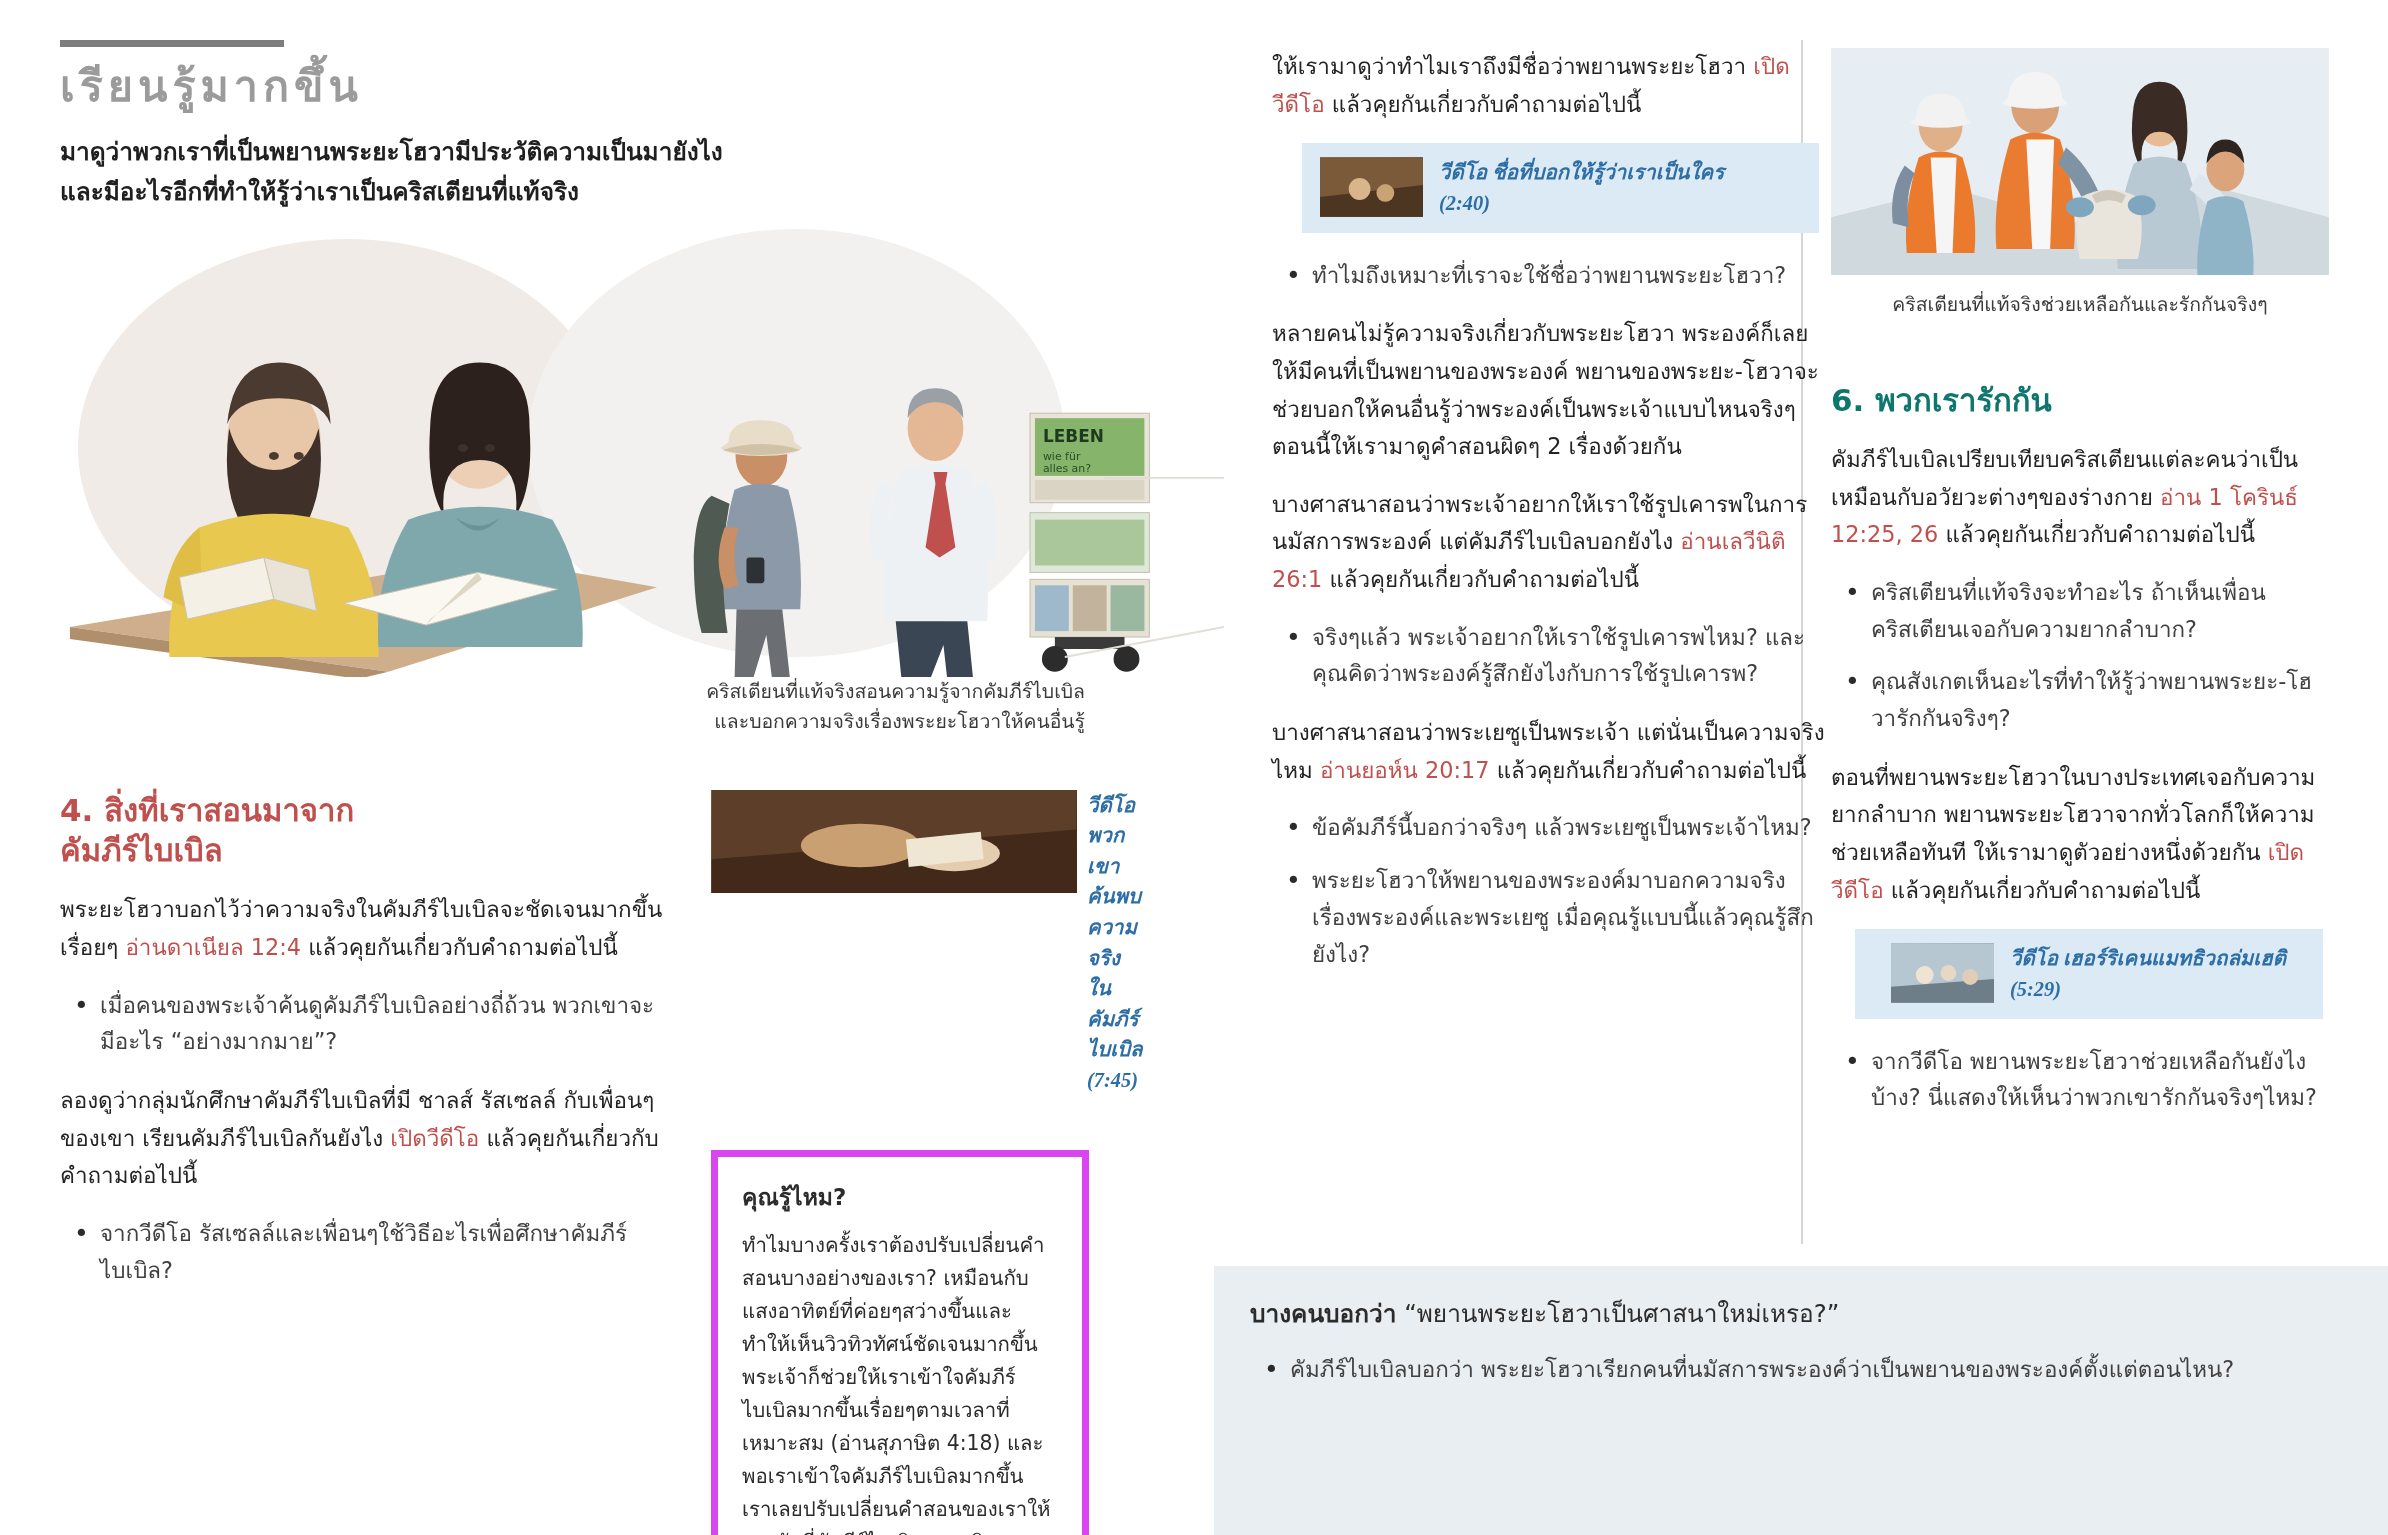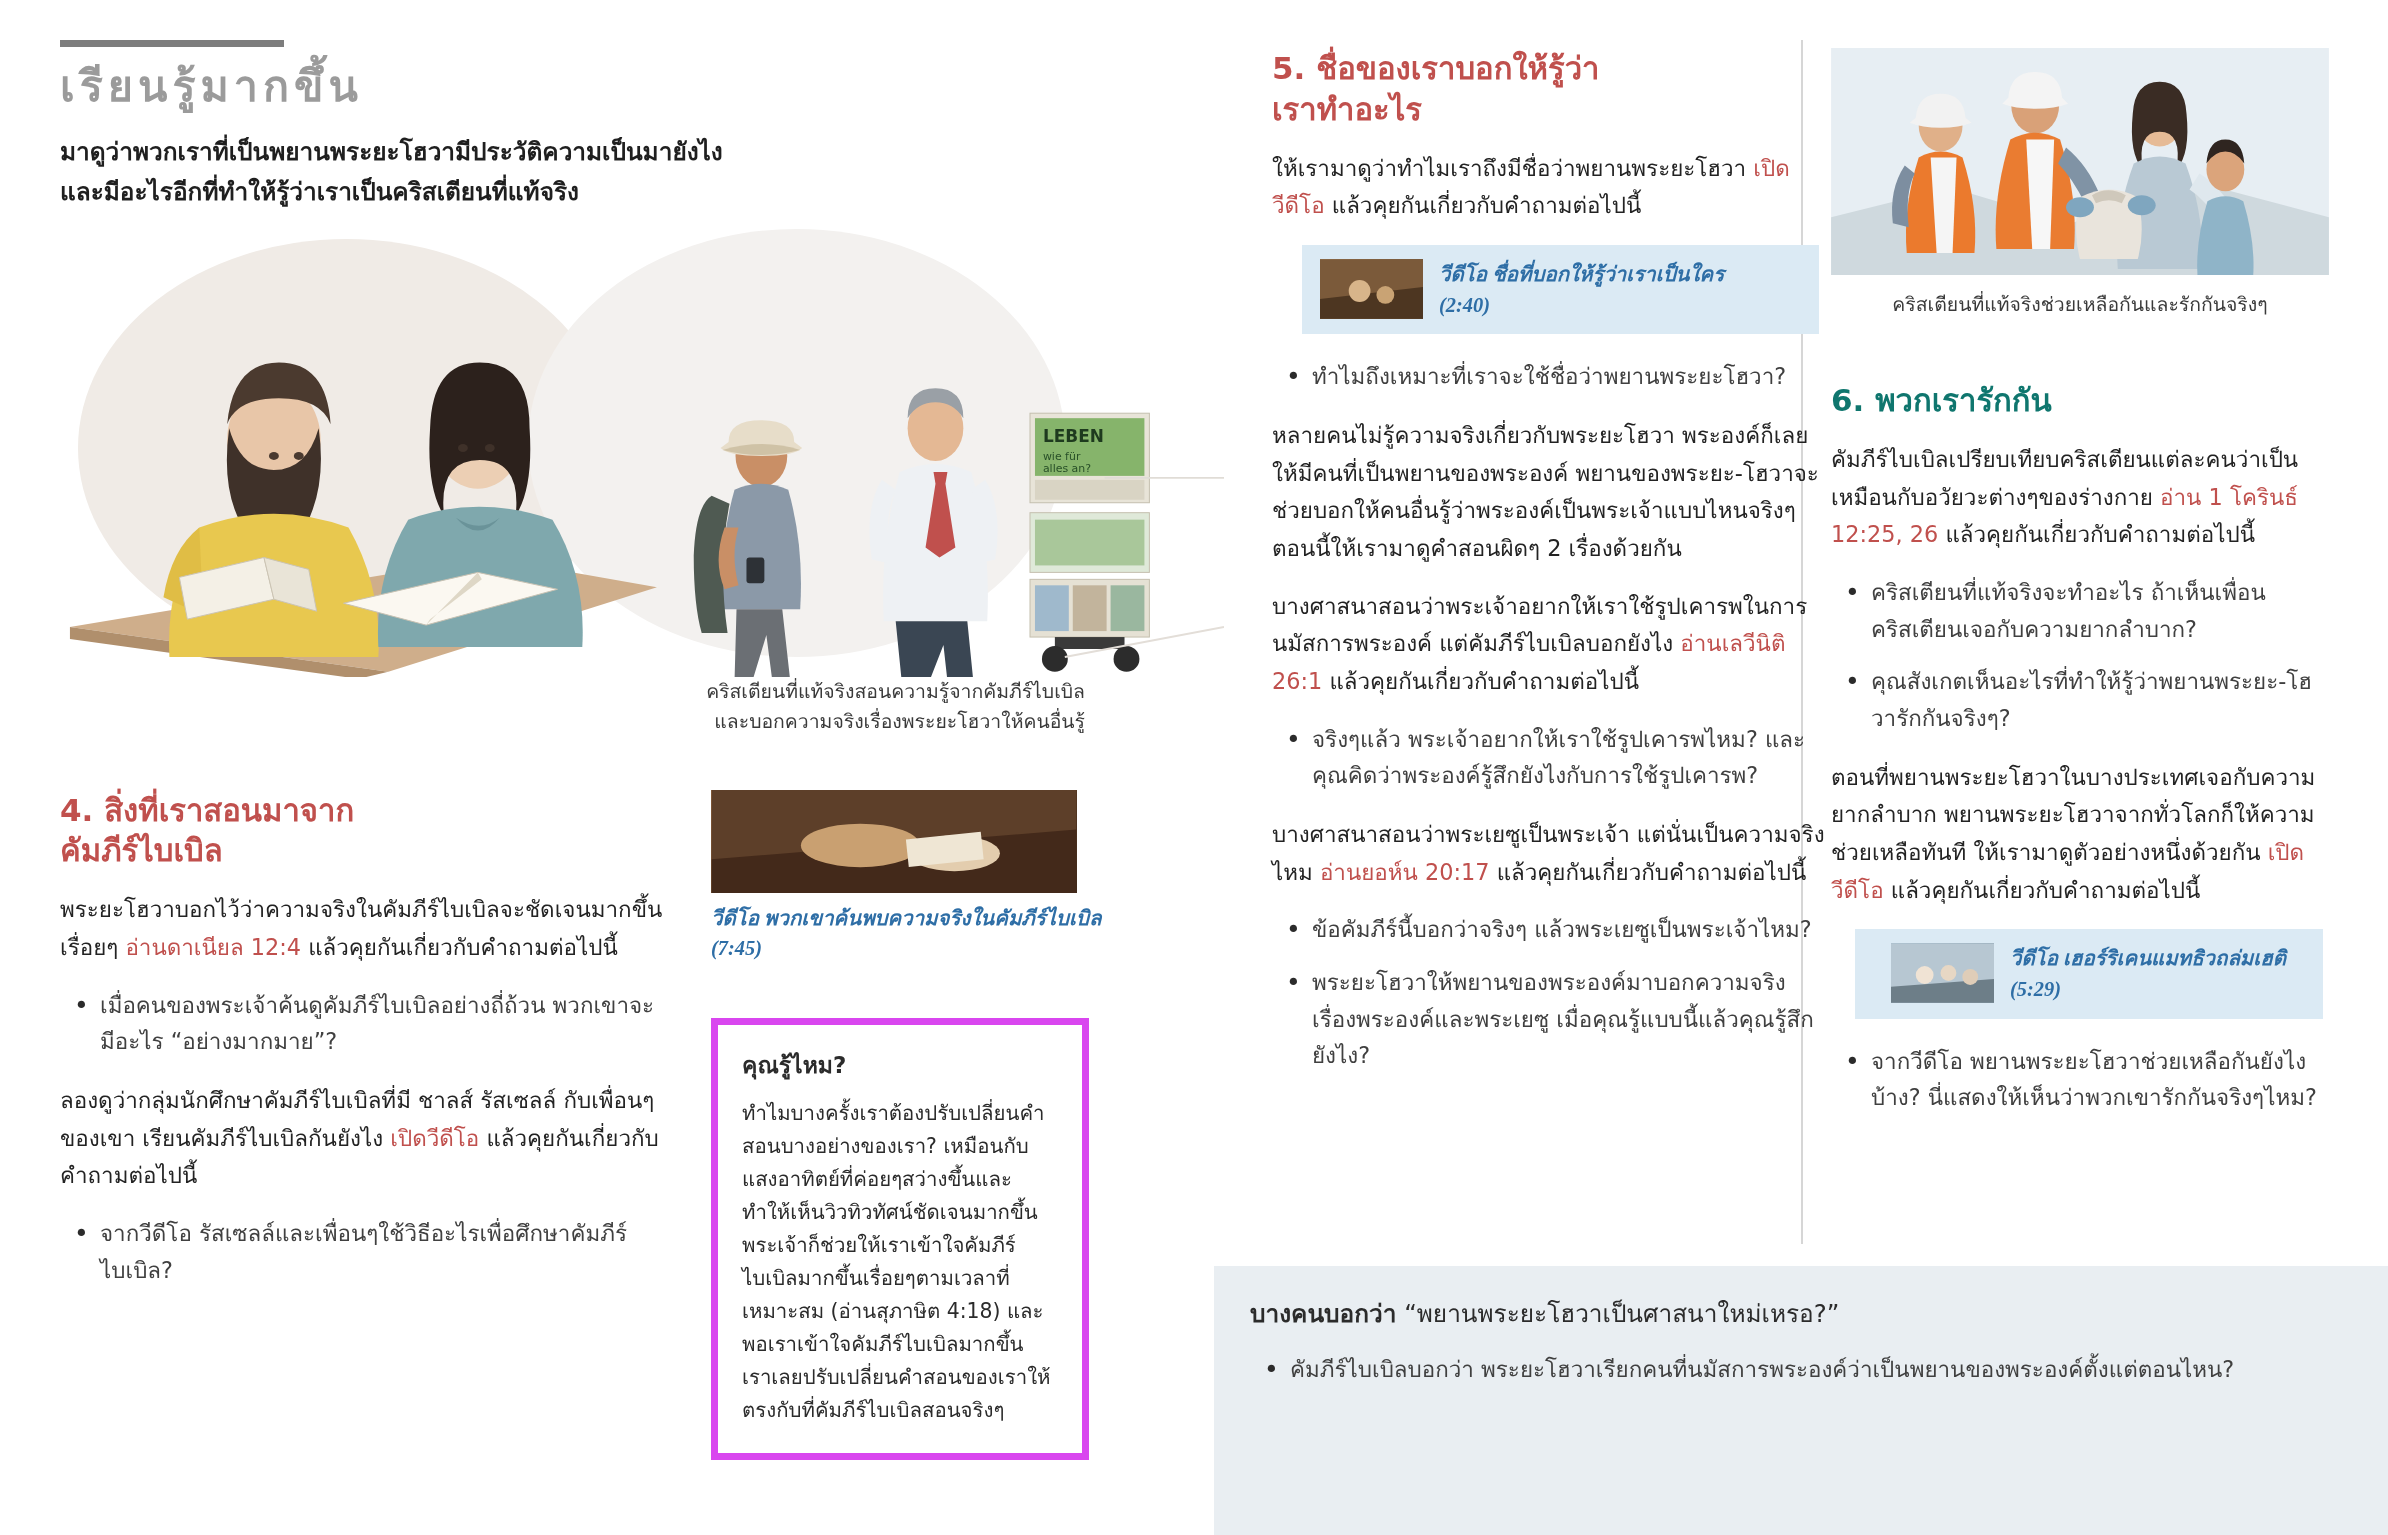--- a/index.html
+++ b/index.html
@@ -217,21 +217,21 @@
         </ul>
         <p class="body">
           <span>ลองดูว่ากลุ่มนักศึกษาคัมภีร์ไบเบิลที่มี ชาลส์ รัสเซลล์ กับเพื่อนๆ ของเขา เรียนคัมภีร์ไบเบิลกันยังไง </span><span class="lnk">เปิดวีดีโอ</span><span> แล้วคุยกันเกี่ยวกับคำถามต่อไปนี้</span>
         </p>
         <ul class="bul">
           <li>จากวีดีโอ รัสเซลล์และเพื่อนๆใช้วิธีอะไรเพื่อศึกษาคัมภีร์ไบเบิล?</li>
         </ul>
       </div>
 
       <div style="width:418px;">
-        <div class="videocard plain" style="flex-direction:column;gap:10px;">
+        <div class="videocard plain" style="gap:10px;">
           <div class="thumb t2" style="width:366px;height:103px;flex:none;">
             <div class="playbtn"></div>
             <svg width="366" height="103" viewBox="0 0 368 104" style="position:absolute;left:0;top:0;">
               <rect width="368" height="104" fill="#5d3f29"></rect>
               <path d="M0 70 L368 40 L368 104 L0 104 Z" fill="#43291a"></path>
               <ellipse cx="150" cy="56" rx="60" ry="22" fill="#c9a071"></ellipse>
               <ellipse cx="245" cy="64" rx="46" ry="18" fill="#e3cdae"></ellipse>
               <rect x="196" y="50" width="76" height="28" fill="#efe6d4" transform="rotate(-6 196 50)"></rect>
             </svg>
           </div>
@@ -244,24 +244,20 @@
 
         <div class="didbox" style="margin-top:54px;">
           <h3>คุณรู้ไหม?</h3>
           <p>ทำไมบางครั้งเราต้องปรับเปลี่ยนคำสอนบางอย่างของเรา? เหมือนกับแสงอาทิตย์ที่ค่อยๆสว่างขึ้นและทำให้เห็นวิวทิวทัศน์ชัดเจนมากขึ้น พระเจ้าก็ช่วยให้เราเข้าใจคัมภีร์ไบเบิลมากขึ้นเรื่อยๆตามเวลาที่เหมาะสม (อ่านสุภาษิต 4:18) และพอเราเข้าใจคัมภีร์ไบเบิลมากขึ้น เราเลยปรับเปลี่ยนคำสอนของเราให้ตรงกับที่คัมภีร์ไบเบิลสอนจริงๆ</p>
         </div>
       </div>
     </div>
   </div>
 
   <div class="col-mid">
-    <h2 class="sec">
-      <span>5. ชื่อของเราบอกให้รู้ว่า</span><br>
-      <span>เราทำอะไร</span>
-    </h2>
 
     <p class="body">
       <span>ให้เรามาดูว่าทำไมเราถึงมีชื่อว่าพยานพระยะโฮวา </span><span class="lnk">เปิดวีดีโอ</span><span> แล้วคุยกันเกี่ยวกับคำถามต่อไปนี้</span>
     </p>
 
     <div class="videocard" style="margin-left:30px;width:517px;">
       <div class="thumb t3">
         <div class="playbtn"></div>
         <svg width="103" height="60" viewBox="0 0 104 60" style="position:absolute;left:0;top:0;">
           <rect width="104" height="60" fill="#7b5a3a"></rect>

